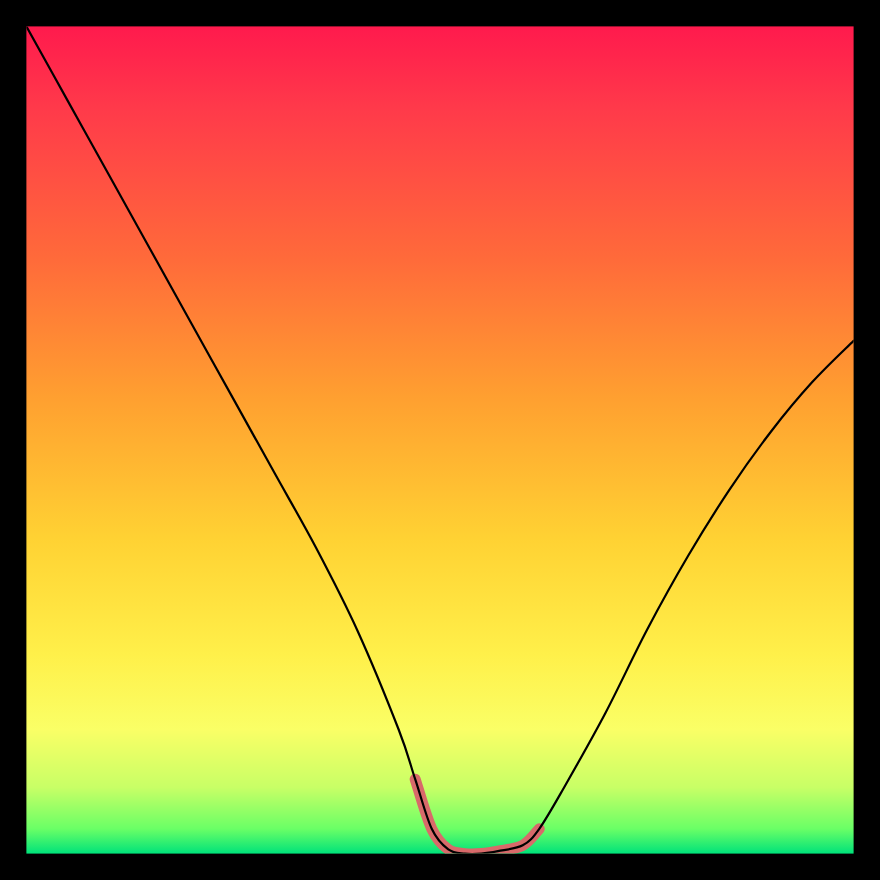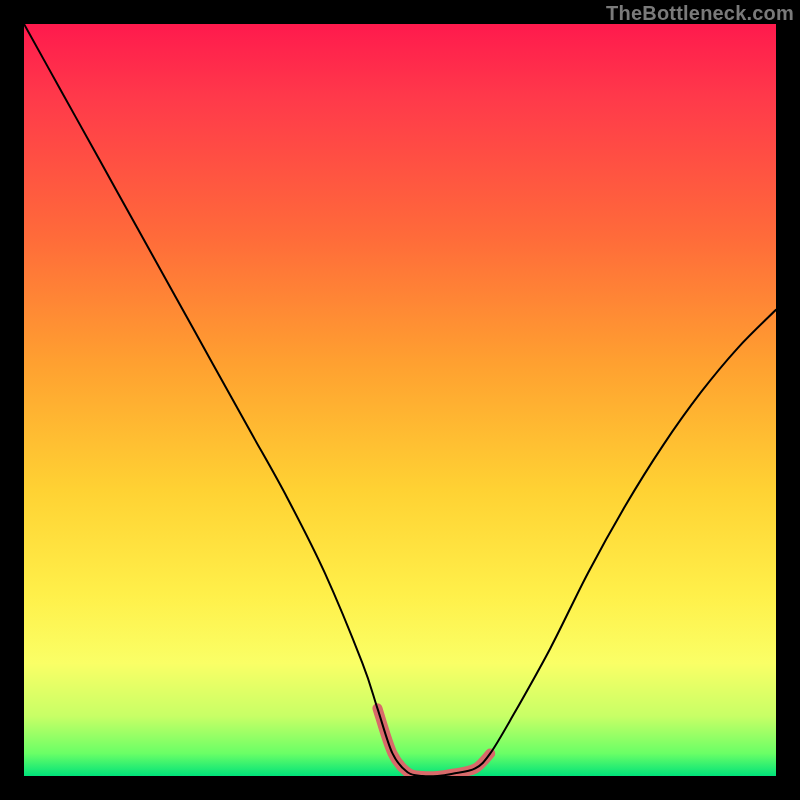--- a/index.html
+++ b/index.html
@@ -56,21 +56,20 @@
     color: #7a7a7a;
     letter-spacing: 0.2px;
     user-select: none;
   }
 </style>
 </head>
 <body>
 
 <div class="frame">
 
-  <div class="watermark">TheBottleneck.com</div>
 
   <div class="plot">
     <svg class="curve" viewBox="0 0 752 752" preserveAspectRatio="none">
 
       <path id="accent-path" fill="none" stroke-linecap="round" stroke-linejoin="round" d="M 353.44,684.32 C 355.94666666666666,691.84 363.4666666666667,718.7866666666667 368.48,729.44 C 373.49333333333334,740.0933333333334 378.50666666666666,744.48 383.52,748.24 C 388.5333333333333,752 393.5466666666667,751.3733333333333 398.56,752 C 403.5733333333333,752.6266666666667 408.5866666666667,752.376 413.6,752 C 418.61333333333334,751.624 422.37333333333333,750.9973333333334 428.64,749.744 C 434.90666666666664,748.4906666666667 444.93333333333334,747.864 451.2,744.48 C 457.46666666666664,741.096 463.73333333333335,731.9466666666667 466.24,729.44" stroke="#d86a6a" stroke-width="10"></path>
 
       <path id="main-path" fill="none" stroke-linecap="round" stroke-linejoin="round" d="M 0,0 C 6.266666666666667,11.279999999999992 25.06666666666667,45.11999999999995 37.6,67.67999999999995 C 50.13333333333333,90.23999999999995 62.66666666666667,112.80000000000001 75.2,135.36 C 87.73333333333333,157.92000000000002 100.26666666666667,180.47999999999996 112.8,203.03999999999996 C 125.33333333333333,225.59999999999997 137.86666666666667,248.15999999999997 150.4,270.71999999999997 C 162.93333333333334,293.28 175.46666666666667,315.84 188,338.4 C 200.53333333333333,360.96 213.06666666666666,383.52 225.6,406.08 C 238.13333333333333,428.64 250.66666666666666,449.94666666666666 263.2,473.76 C 275.73333333333335,497.5733333333333 288.26666666666665,521.3866666666667 300.8,548.96 C 313.33333333333337,576.5333333333334 329.6266666666667,616.6400000000001 338.40000000000003,639.2 C 347.17333333333335,661.76 348.4266666666667,669.2800000000001 353.44,684.32 C 358.4533333333333,699.36 363.4666666666667,718.7866666666667 368.48,729.44 C 373.49333333333334,740.0933333333334 378.50666666666666,744.48 383.52,748.24 C 388.5333333333333,752 393.5466666666667,751.3733333333333 398.56,752 C 403.5733333333333,752.6266666666667 408.5866666666667,752.376 413.6,752 C 418.61333333333334,751.624 422.37333333333333,750.9973333333334 428.64,749.744 C 434.90666666666664,748.4906666666667 444.93333333333334,747.864 451.2,744.48 C 457.46666666666664,741.096 459.97333333333336,738.2133333333334 466.24,729.44 C 472.50666666666666,720.6666666666667 478.77333333333337,709.3866666666668 488.8,691.84 C 498.82666666666665,674.2933333333333 513.8666666666667,647.9733333333334 526.4,624.16 C 538.9333333333333,600.3466666666666 551.4666666666667,572.7733333333333 564,548.96 C 576.5333333333333,525.1466666666668 589.0666666666667,502.5866666666667 601.6,481.28000000000003 C 614.1333333333333,459.97333333333336 626.6666666666666,439.92 639.1999999999999,421.12 C 651.7333333333332,402.32 664.2666666666668,384.77333333333337 676.8000000000001,368.48 C 689.3333333333334,352.18666666666667 701.8666666666667,337.1466666666667 714.4,323.36 C 726.9333333333333,309.5733333333333 745.7333333333333,292.02666666666664 752,285.76" stroke="#000000" stroke-width="2"></path>
     </svg>
   </div>
 

